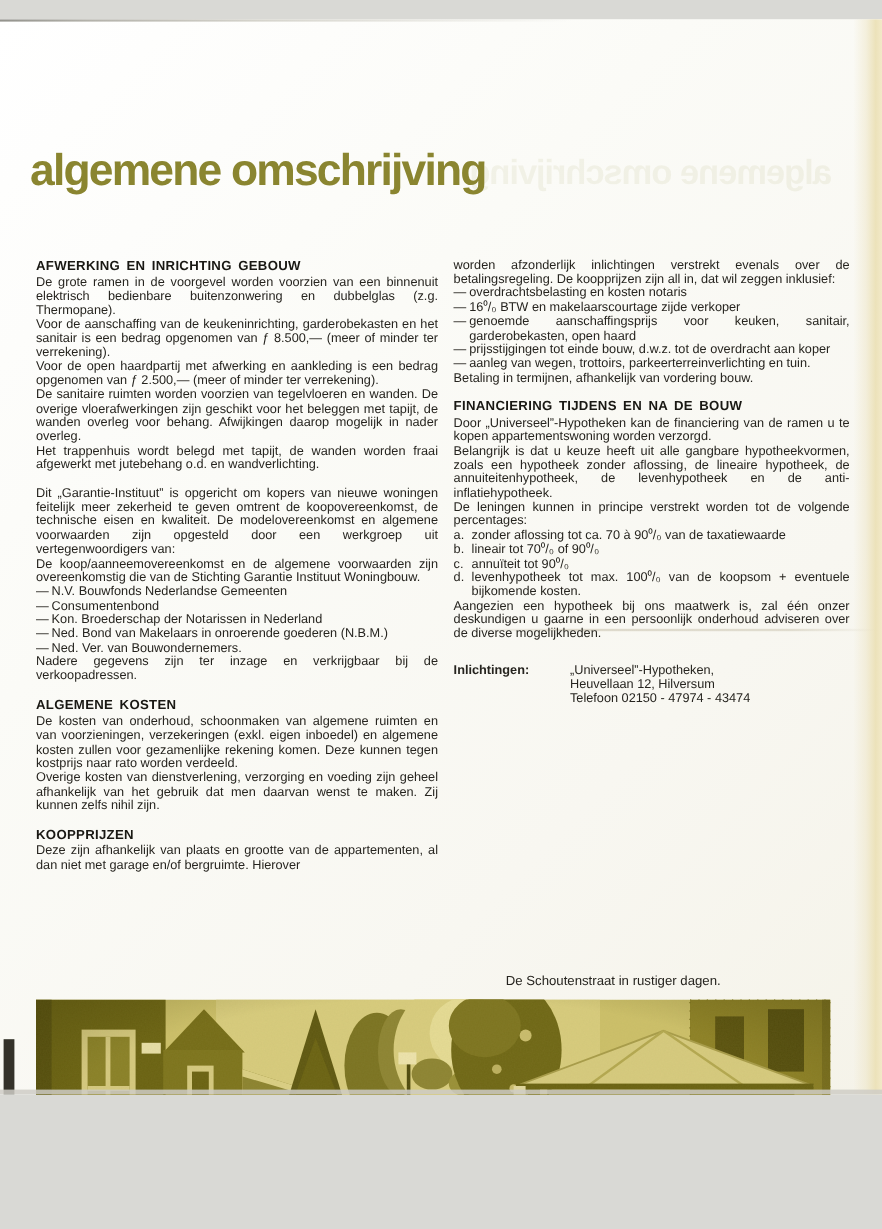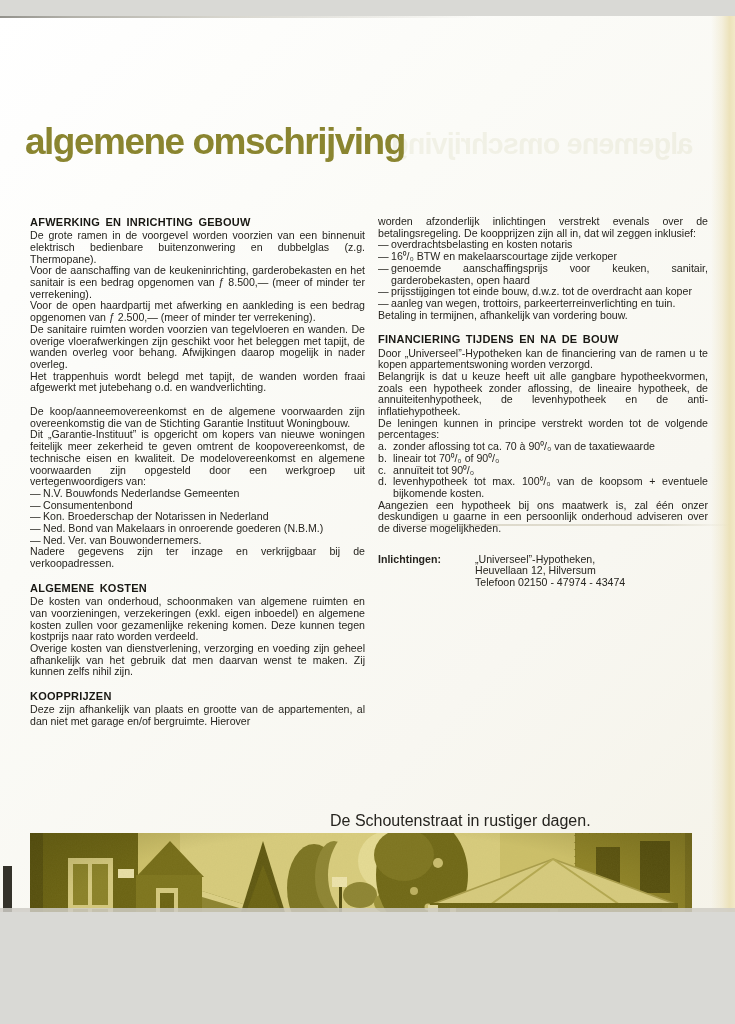--- a/index.html
+++ b/index.html
@@ -44,21 +44,21 @@
   .dash-item, .letter-item { display:flex; margin:0; }
   .dash   { flex:0 0 13px; }
   .letter { flex:0 0 15px; }
   .dash-text, .letter-text { flex:1; text-align:justify; }
   .contact { display:flex; margin-top:19px; text-align:left;gap:25px; }
   .contact-label { font-weight:bold; flex:0 0 72px; }
   .contact-lines div { line-height:11.7px; }
 
   
   .caption { position:absolute; left:330px; top:796px; width:362px;
-             text-align:left; font-size:16px; color:#26241f; }
+             text-align:center; font-size:11px; color:#26241f; }
   .photo { position:absolute; left:30px; top:817px; width:662px; height:201px; }
   .photo svg { display:block; width:100%; height:100%; }
   .page-number { position:absolute; left:701px; top:1011px; font-size:12px; font-weight:bold; color:#1b1a15; z-index:5; }
 </style>
 </head>
 <body>
 
 <div class="page">
 
   <div class="edge-top"></div>
@@ -73,22 +73,22 @@
     <div class="section">
       <p class="heading">AFWERKING EN INRICHTING GEBOUW</p>
       <p class="para">De grote ramen in de voorgevel worden voorzien van een binnenuit elektrisch bedienbare buitenzonwering en dubbelglas (z.g. Thermopane).</p>
       <p class="para">Voor de aanschaffing van de keukeninrichting, garderobekasten en het sanitair is een bedrag opgenomen van ƒ 8.500,— (meer of minder ter verrekening).</p>
       <p class="para">Voor de open haardpartij met afwerking en aankleding is een bedrag opgenomen van ƒ 2.500,— (meer of minder ter verrekening).</p>
       <p class="para">De sanitaire ruimten worden voorzien van tegelvloeren en wanden. De overige vloerafwerkingen zijn geschikt voor het beleggen met tapijt, de wanden overleg voor behang. Afwijkingen daarop mogelijk in nader overleg.</p>
       <p class="para">Het trappenhuis wordt belegd met tapijt, de wanden worden fraai afgewerkt met jutebehang o.d. en wandverlichting.</p>
     </div>
 
     <div class="section">
+      <p class="para">Dit „Garantie-Instituut” is opgericht om kopers van nieuwe woningen feitelijk meer zekerheid te geven omtrent de koopovereenkomst, de technische eisen en kwaliteit. De modelovereenkomst en algemene voorwaarden zijn opgesteld door een werkgroep uit vertegenwoordigers van:</p>
       <p class="para">De koop/aanneemovereenkomst en de algemene voorwaarden zijn overeenkomstig die van de Stichting Garantie Instituut Woningbouw.</p>
-      <p class="para">Dit „Garantie-Instituut” is opgericht om kopers van nieuwe woningen feitelijk meer zekerheid te geven omtrent de koopovereenkomst, de technische eisen en kwaliteit. De modelovereenkomst en algemene voorwaarden zijn opgesteld door een werkgroep uit vertegenwoordigers van:</p>
       <div class="dash-item">
         <span class="dash">—</span>
         <span class="dash-text">N.V. Bouwfonds Nederlandse Gemeenten</span>
       </div>
       <div class="dash-item">
         <span class="dash">—</span>
         <span class="dash-text">Consumentenbond</span>
       </div>
       <div class="dash-item">
         <span class="dash">—</span>

